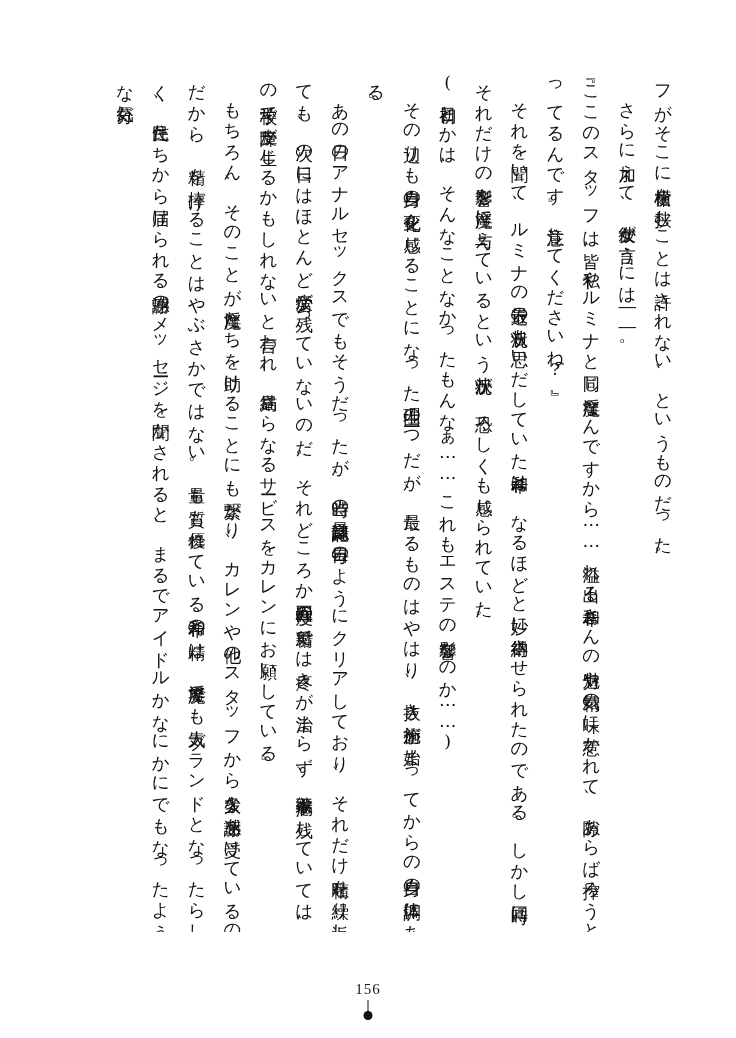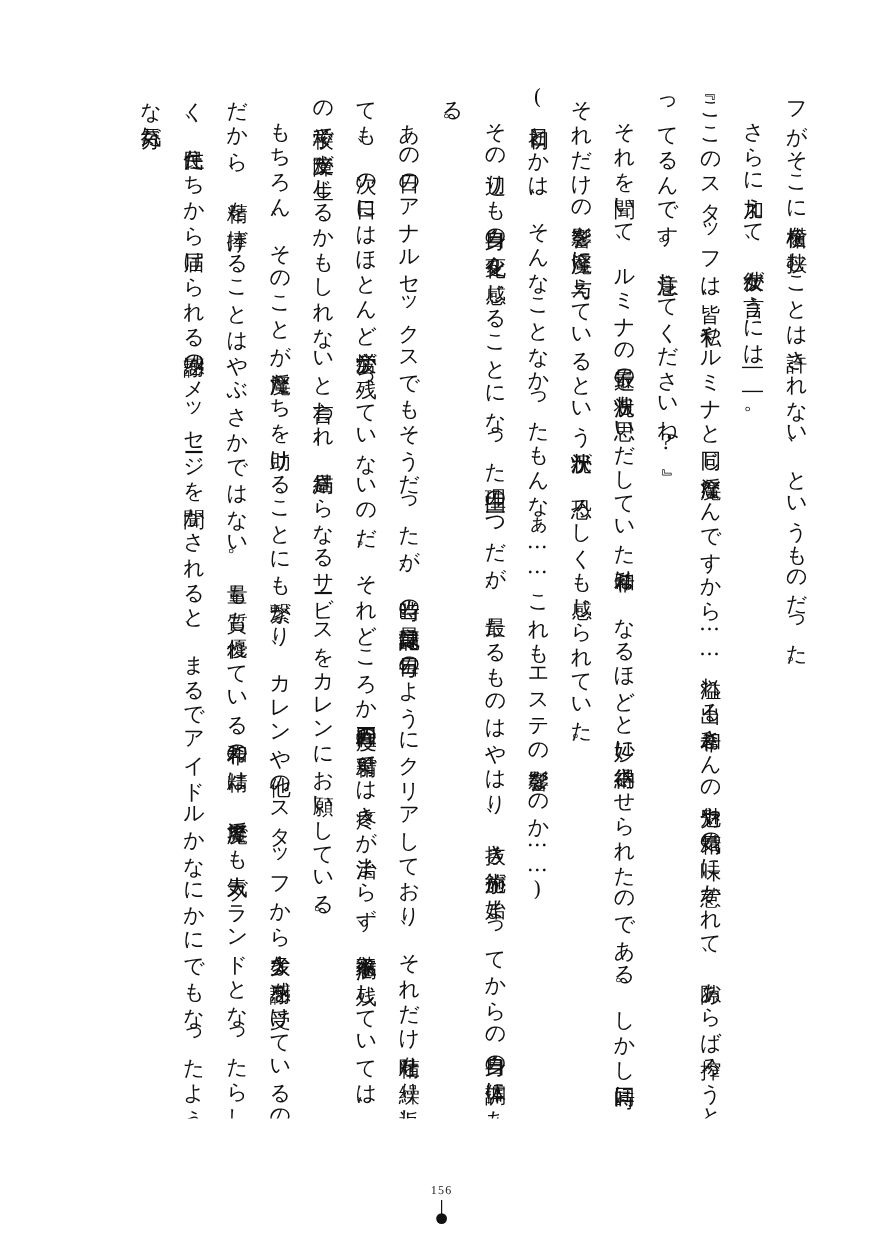--- a/index.html
+++ b/index.html
@@ -46,21 +46,21 @@
   }
   .text-body p.noindent {
     text-indent: 0;
   }
   .page-number {
     position: absolute;
     bottom: 40px;
     left: 0;
     right: 0;
     text-align: center;
-    font-size: 10px;
+    font-size: 15px;
     font-family: "Liberation Serif", "DejaVu Serif", serif;
     color: #1a1a1a;
     letter-spacing: 1px;
   }
   .ornament {
     position: absolute;
     bottom: 18px;
     left: 50%;
     transform: translateX(-50%);
     width: 9px;

